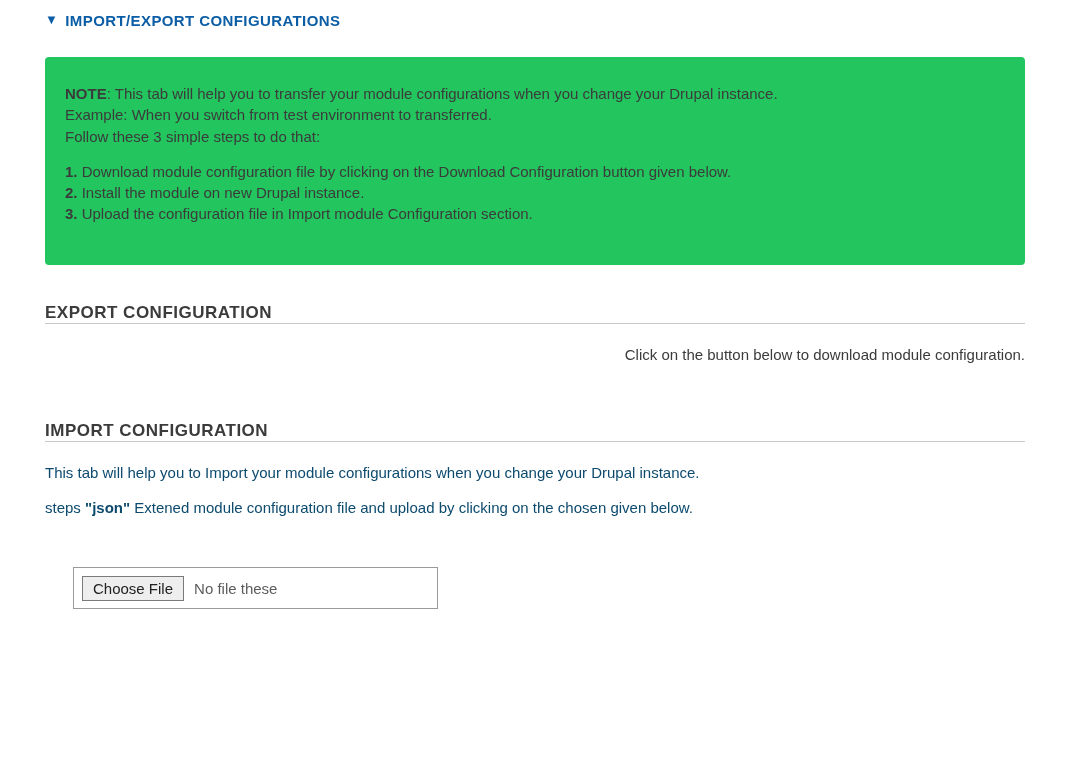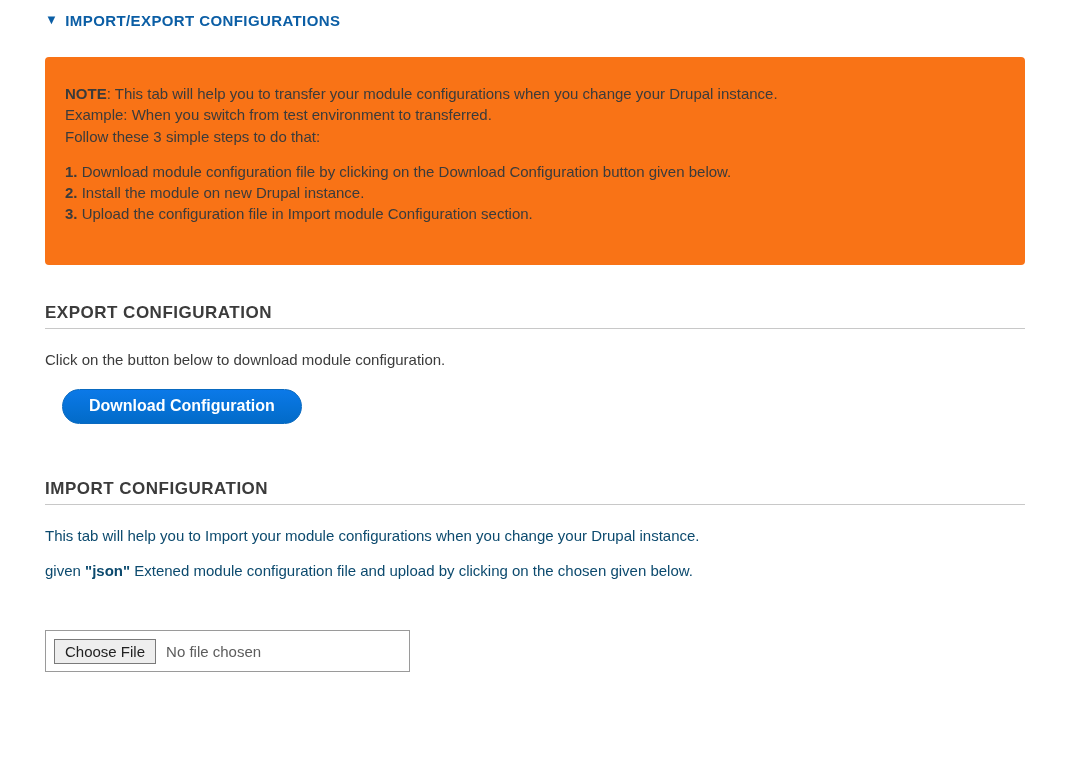--- a/index.html
+++ b/index.html
@@ -22,40 +22,39 @@
       margin-bottom: 28px;
     }
     .triangle {
       display: inline-block;
       margin-right: 7px;
       font-size: 13px;
       line-height: 1;
       transform: translateY(-1px);
     }
     .note-box {
-      background: #f97316;
+      background: #22c55e;
       border-radius: 4px;
       padding: 26px 20px;
       margin-bottom: 38px;
       color: #3b3b3b;
       line-height: 1.42;
     }
     .note-box p { margin: 0; }
     .note-box .gap { height: 14px; }
     .bold { font-weight: bold; }
     h3.sub {
       color: #3b3b3b;
       font-weight: bold;
       font-size: 17px;
       letter-spacing: 0.5px;
       border-bottom: 1px solid #c8c8c8;
-      padding-bottom: 5px;
       margin-bottom: 20px;
     }
-    .desc { color: #3b3b3b; margin-bottom: 18px; line-height: 1.45; }
+    .desc { color: #3b3b3b; margin-bottom: 18px; line-height: 1.45; text-align: right; }
     .btn {
       display: inline-block;
       background: #006bd6;
       background: linear-gradient(#0b79e8,#026bc8);
       color: #fff;
       font-weight: bold;
       font-size: 16px;
       padding: 7px 26px 8px 26px;
       border: 1px solid #0a6ac0;
       border-radius: 20px;
@@ -63,20 +62,21 @@
       font-family: inherit;
     }
     .export-block { margin-bottom: 55px; }
     .download-wrap { margin-left: 17px; }
     .import-desc { color:#0c4a6e; margin-bottom:14px; line-height:1.45; }
     .file-row {
       display: flex;
       align-items: center;
       gap: 28px;
       margin-top: 48px;
+      margin-left: 28px;
     }
     .file-picker {
       display: flex;
       align-items: center;
       border: 1px solid #9a9a9a;
       width: 365px;
       height: 42px;
       padding: 0 0 0 8px;
       background: #fff;
       cursor: pointer;
@@ -123,31 +123,28 @@
   </p>
   <p>
     <span class="bold">3.</span><span> Upload the configuration file in Import module Configuration section.</span>
   </p>
   <div class="gap"></div>
 </div>
 
 <div class="export-block">
   <h3 class="sub">EXPORT CONFIGURATION</h3>
   <p class="desc">Click on the button below to download module configuration.</p>
-  <div class="download-wrap">
-    <button class="btn">Download Configuration</button>
-  </div>
 </div>
 
 <div class="import-block">
   <h3 class="sub">IMPORT CONFIGURATION</h3>
   <p class="import-desc">This tab will help you to Import your module configurations when you change your Drupal instance.</p>
   <p class="import-desc">
-    <span>given </span><span class="bold">"json"</span><span> Extened module configuration file and upload by clicking on the chosen given below.</span>
+    <span>steps </span><span class="bold">"json"</span><span> Extened module configuration file and upload by clicking on the chosen given below.</span>
   </p>
 
   <div class="file-row">
     <div class="file-picker">
       <span class="choose-file-btn">Choose File</span>
-      <span class="file-status">No file chosen</span>
+      <span class="file-status">No file these</span>
     </div>
   </div>
 </div>
 
 </body></html>

